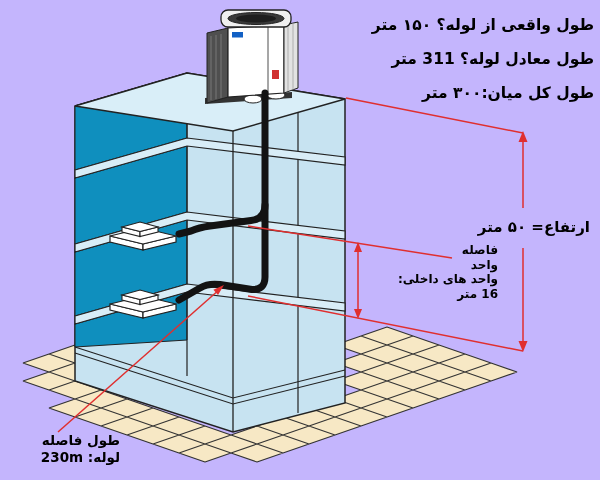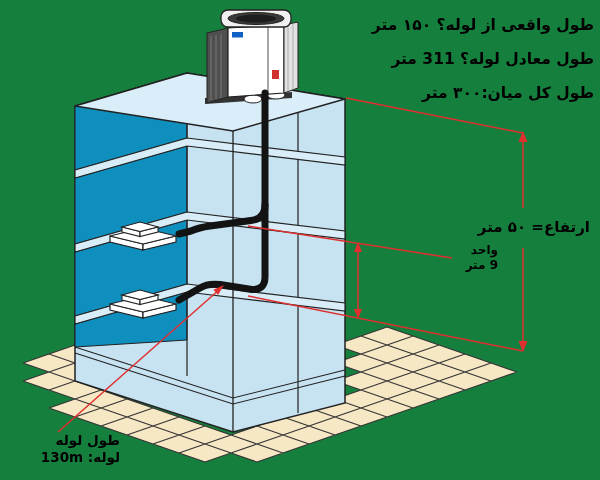--- a/index.html
+++ b/index.html
@@ -1,16 +1,16 @@
 <!DOCTYPE html>
 <html><head>
 <meta charset="utf-8">
 <style>
   html,body{margin:0;padding:0;background:#fff;}
-  .canvas{position:relative;width:600px;height:480px;background:#15803d;overflow:hidden;
+  .canvas{position:relative;width:600px;height:480px;background:#c4b5fd;overflow:hidden;
           font-family:"DejaVu Sans",sans-serif;}
   .canvas svg{position:absolute;left:0;top:0;}
   .label{position:absolute;direction:rtl;text-align:right;font-weight:bold;color:#000;}
   .lbl-top-right{right:6px;top:8px;font-size:15.5px;line-height:34px;}
   .lbl-height{right:10px;top:218px;font-size:15px;}
   .lbl-mid{right:102px;top:243px;font-size:12px;line-height:14.5px;}
   .lbl-bottom{left:14px;top:432px;width:106px;font-size:13.5px;line-height:17px;}
 </style>
 </head>
 <body>
@@ -106,22 +106,24 @@
 
   <div class="label lbl-top-right">
     <div>طول واقعی از لوله؟ ۱۵۰ متر</div>
     <div>طول معادل لوله؟ 311 متر</div>
     <div>طول کل میان:۳۰۰ متر</div>
   </div>
 
   <div class="label lbl-height">ارتفاع= ۵۰ متر</div>
 
   <div class="label lbl-mid">
+    <div>فاصله</div>
     <div>واحد</div>
-    <div>9 متر</div>
+    <div>واحد های داخلی:</div>
+    <div>16 متر</div>
   </div>
 
   <div class="label lbl-bottom">
-    <div>طول لوله</div>
-    <div>لوله: 130m</div>
+    <div>طول فاصله</div>
+    <div>لوله: 230m</div>
   </div>
 
 </div>
 
 </body></html>

